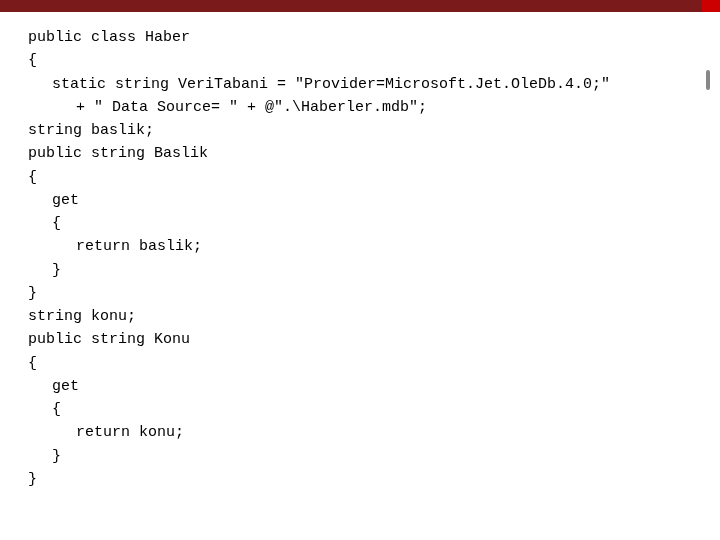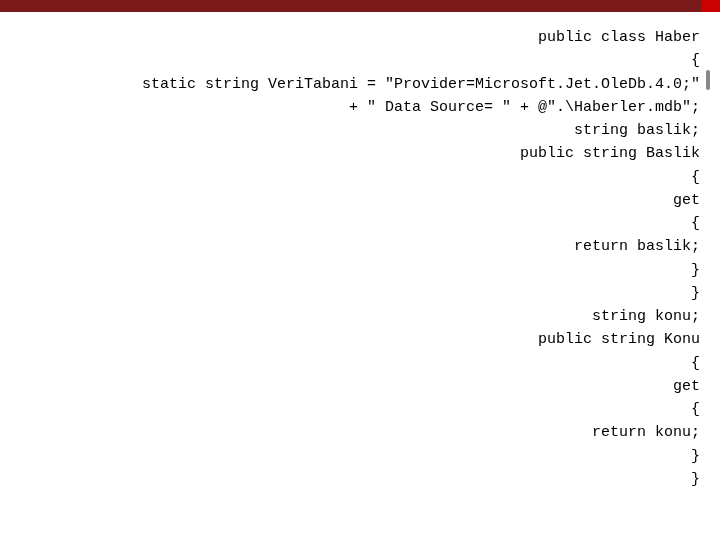--- a/index.html
+++ b/index.html
@@ -1,19 +1,18 @@
 <!DOCTYPE html>
 <html><head>
   <meta charset="utf-8">
   <style>
     * {
       margin: 0;
       padding: 0;
       box-sizing: border-box;
-      text-align: right;
     }
 
     body {
       width: 720px;
       height: 540px;
       background: #ffffff;
       font-family: 'Courier New', Courier, monospace;
       overflow: hidden;
     }
 

